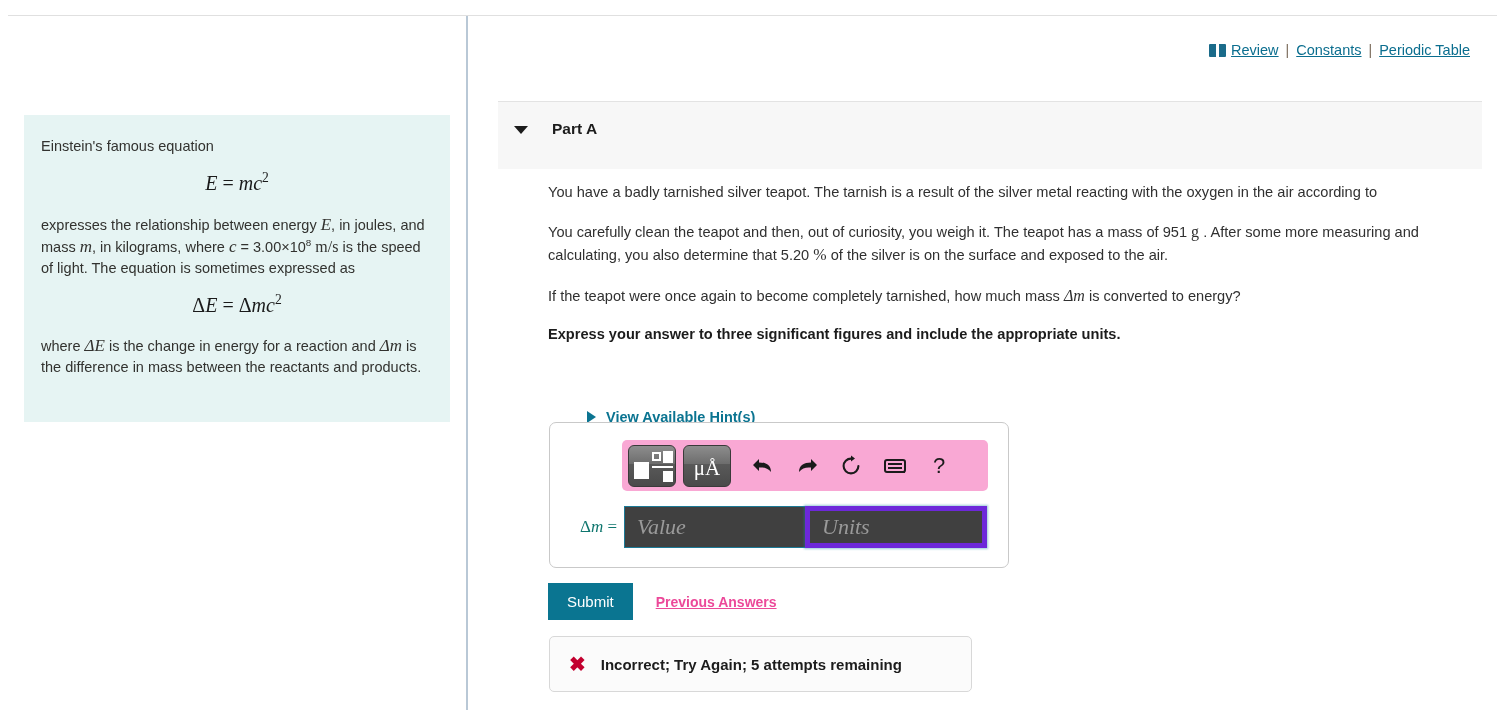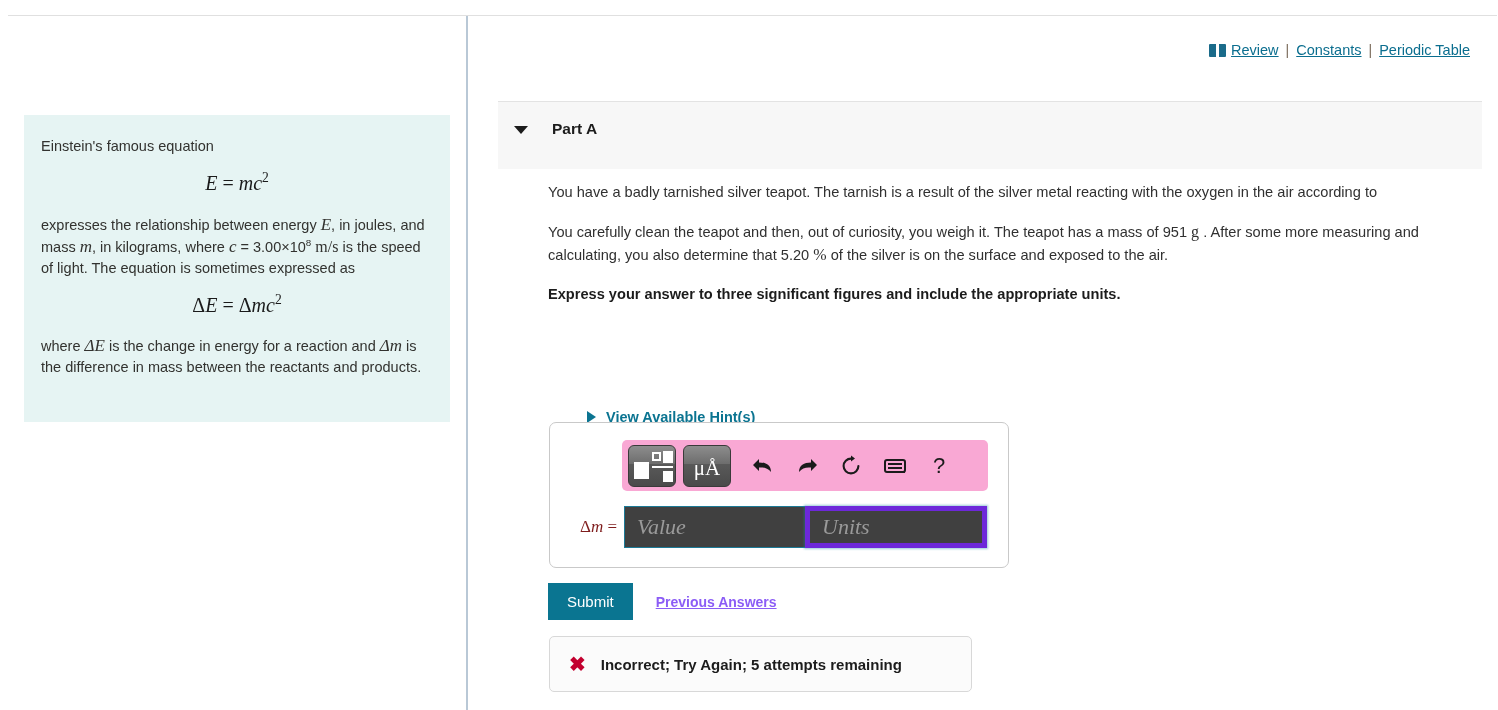--- a/index.html
+++ b/index.html
@@ -296,21 +296,21 @@
     width: 460px;
     display: flex;
     align-items: center;
   }
   #dm-label {
     width: 74px;
     text-align: right;
     padding-right: 7px;
     font-family: "Liberation Serif", serif;
     font-size: 17px;
-    color: #7f1d1d;
+    color: #0f766e;
     box-sizing: border-box;
   }
   #dm-label .it { font-style: italic; }
   .ans-input {
     height: 42px;
     box-sizing: border-box;
     font-family: "Liberation Serif", serif;
     font-style: italic;
     font-size: 22px;
     color: #8b8b8b;
@@ -343,21 +343,21 @@
     background: #0a7591;
     color: #ffffff;
     border: none;
     font-family: "Liberation Sans", sans-serif;
     font-size: 15px;
     padding: 10px 19px;
     cursor: pointer;
   }
   #previous-answers {
     margin-left: 23px;
-    color: #8b5cf6;
+    color: #ec4899;
     font-weight: bold;
     font-size: 14px;
     text-decoration: underline;
     cursor: pointer;
   }
 
   
   #feedback {
     position: absolute;
     left: 549px;
@@ -426,20 +426,21 @@
     <span class="caret"></span>
     <span class="part-title">Part A</span>
   </div>
 
   <div id="problem-body">
     <p class="ptext">You have a badly tarnished silver teapot. The tarnish is a result of the silver metal reacting with the oxygen in the air according to</p>
 
 
     <p class="ptext"><span>You carefully clean the teapot and then, out of curiosity, you weigh it. The teapot has a mass of 951 </span><span class="mu">g</span><span> . After some more measuring and calculating, you also determine that 5.20 </span><span class="mu">%</span><span> of the silver is on the surface and exposed to the air.</span></p>
 
+    <p class="ptext"><span>If the teapot were once again to become completely tarnished, how much mass </span><span class="mi" style="font-size:16px">Δm</span><span> is converted to energy?</span></p>
 
     <p class="ptext bold">Express your answer to three significant figures and include the appropriate units.</p>
   </div>
 
   <div id="hints-link">
     <span class="tri"></span>
     <span class="lbl">View Available Hint(s)</span>
   </div>
 
   <div id="answer-box">

